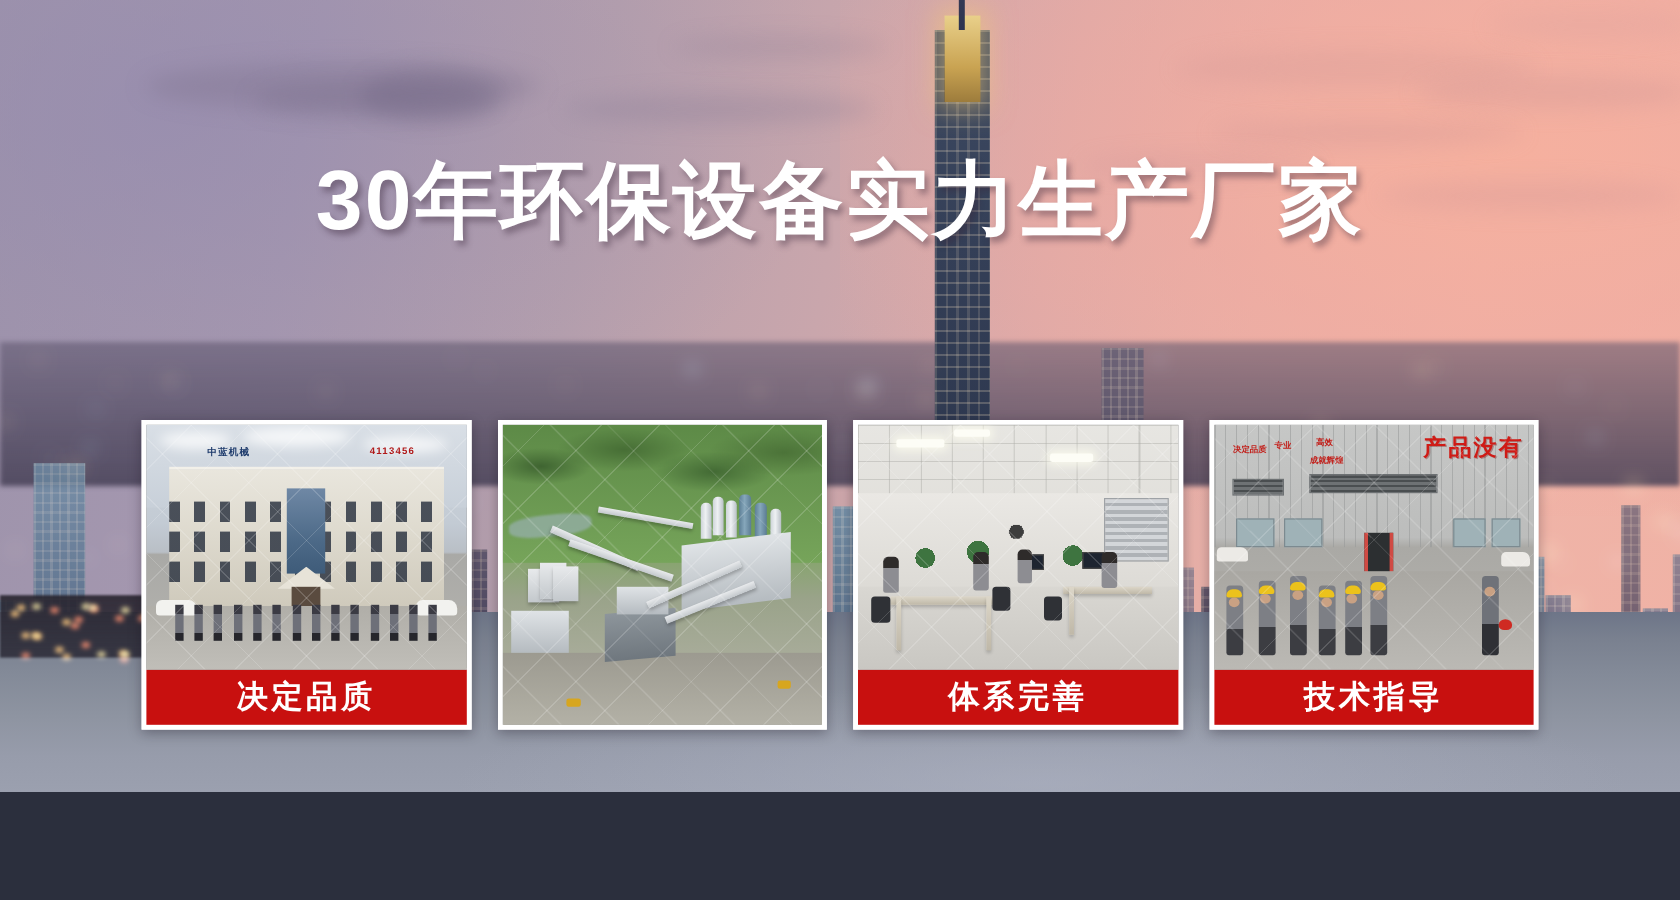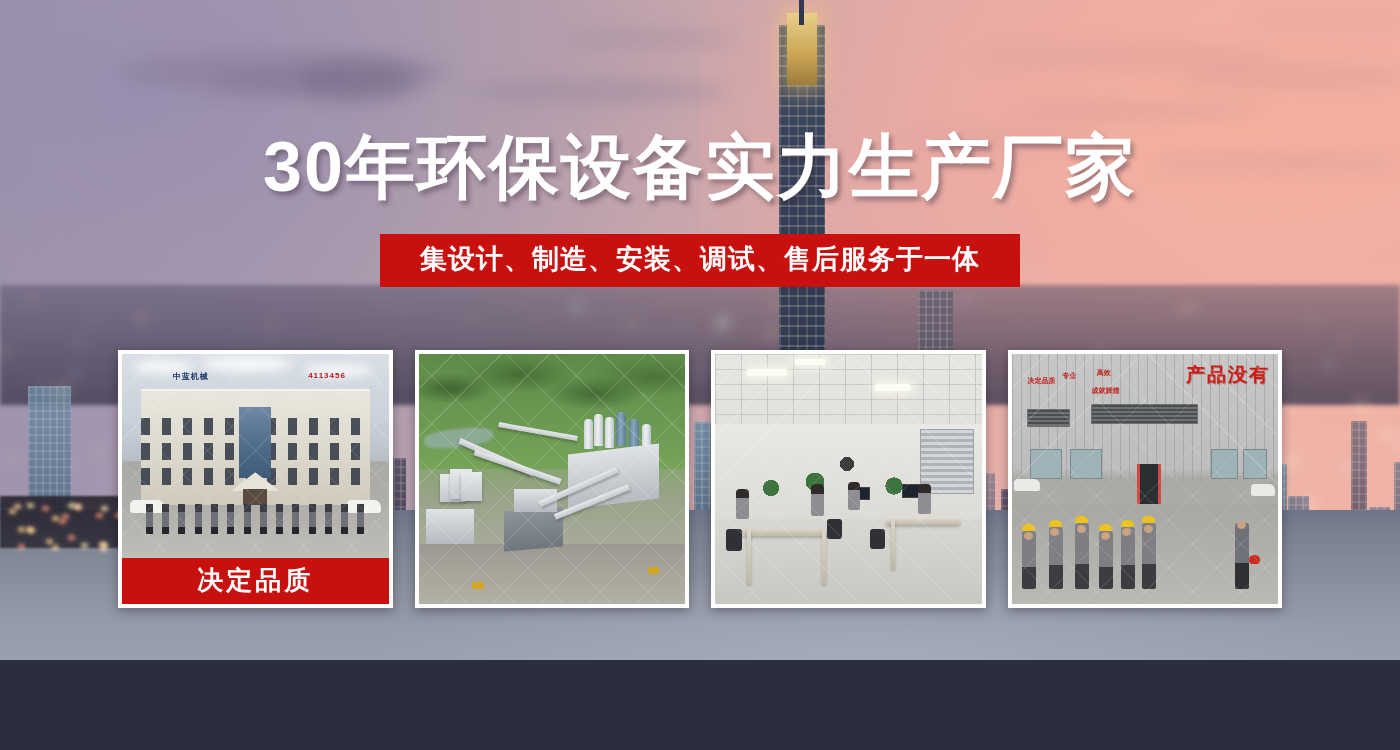--- a/index.html
+++ b/index.html
@@ -525,21 +525,20 @@
       <div class="slight" style="left: 152.057px; bottom: 10.2389px; background: rgba(255, 120, 70, 0.9);"></div>
       <div class="slight" style="left: 114.651px; bottom: 34.5004px; background: rgba(255, 120, 70, 0.9);"></div>
       <div class="slight" style="left: 75.0688px; bottom: 41.7039px; background: rgba(255, 120, 70, 0.9);"></div>
       <div class="slight" style="left: 174.914px; bottom: 19.4843px; background: rgba(255, 120, 70, 0.9);"></div>
       <div class="slight" style="left: 238.642px; bottom: 45.6449px; background: rgba(245, 225, 140, 0.9);"></div>
       <div class="slight" style="left: 259.243px; bottom: 11.213px; background: rgba(255, 190, 90, 0.95);"></div>
     </div>
 
   <div class="headline">30年环保设备实力生产厂家</div>
 
-  <div class="subbanner">集设计、制造、安装、调试、售后服务于一体</div>
 
   <div class="cards">
 
     <div class="card">
       <div class="card-photo">
         <div class="p1">
           <div class="p1-sky"></div>
           <div class="p1-cloud" style="left:4%;top:3%;width:60px;height:14px;"></div>
           <div class="p1-cloud" style="left:30%;top:1%;width:90px;height:16px;"></div>
           <div class="p1-cloud" style="left:68%;top:5%;width:70px;height:13px;"></div>
@@ -639,20 +638,21 @@
           <div class="p3-person" style="left:8%;top:54%;width:13px;height:30px;"></div>
           <div class="p3-person" style="left:36%;top:52%;width:13px;height:32px;"></div>
           <div class="p3-person" style="left:50%;top:51%;width:12px;height:28px;"></div>
           <div class="p3-person" style="left:76%;top:52%;width:13px;height:30px;"></div>
 
           <div class="p3-chair" style="left:4%;top:70%;width:16px;height:22px;"></div>
           <div class="p3-chair" style="left:42%;top:66%;width:15px;height:20px;"></div>
           <div class="p3-chair" style="left:58%;top:70%;width:15px;height:20px;"></div>
         </div>
       </div>
+      <div class="card-caption">体系完善</div>
     </div>
 
     <div class="card">
       <div class="card-photo">
         <div class="p4">
           <div class="p4-wall"></div>
           <div class="p4-bigsign">产品没有</div>
           <div class="p4-smallsign" style="left:6%;top:9%;">决定品质</div>
           <div class="p4-smallsign" style="left:19%;top:7%;">专业</div>
           <div class="p4-smallsign" style="left:32%;top:6%;">高效</div>
@@ -686,16 +686,17 @@
               <div class="p4-hat" style="left: 41%; bottom: 30.8%;"></div>
               <div class="p4-worker" style="left: 49%; height: 66px;"></div>
               <div class="p4-head" style="left: 49.6%; bottom: 28.44%;"></div>
               <div class="p4-hat" style="left: 49%; bottom: 32.4%;"></div>
               <div class="p4-worker" style="left: 84%; height: 66px; background: linear-gradient(rgb(111, 114, 121) 0px, rgb(111, 114, 121) 60%, rgb(47, 48, 53) 60%, rgb(47, 48, 53) 100%);"></div>
               <div class="p4-head" style="left: 84.5%; bottom: 30%;"></div>
               <div style="position: absolute; left: 89%; bottom: 16%; width: 11px; height: 9px; background: rgb(207, 42, 34); border-radius: 50% 50% 40% 40%;"></div>
             </div>
         </div>
       </div>
+      <div class="card-caption">技术指导</div>
     </div>
 
   </div>
 </div>
 
 </body></html>

